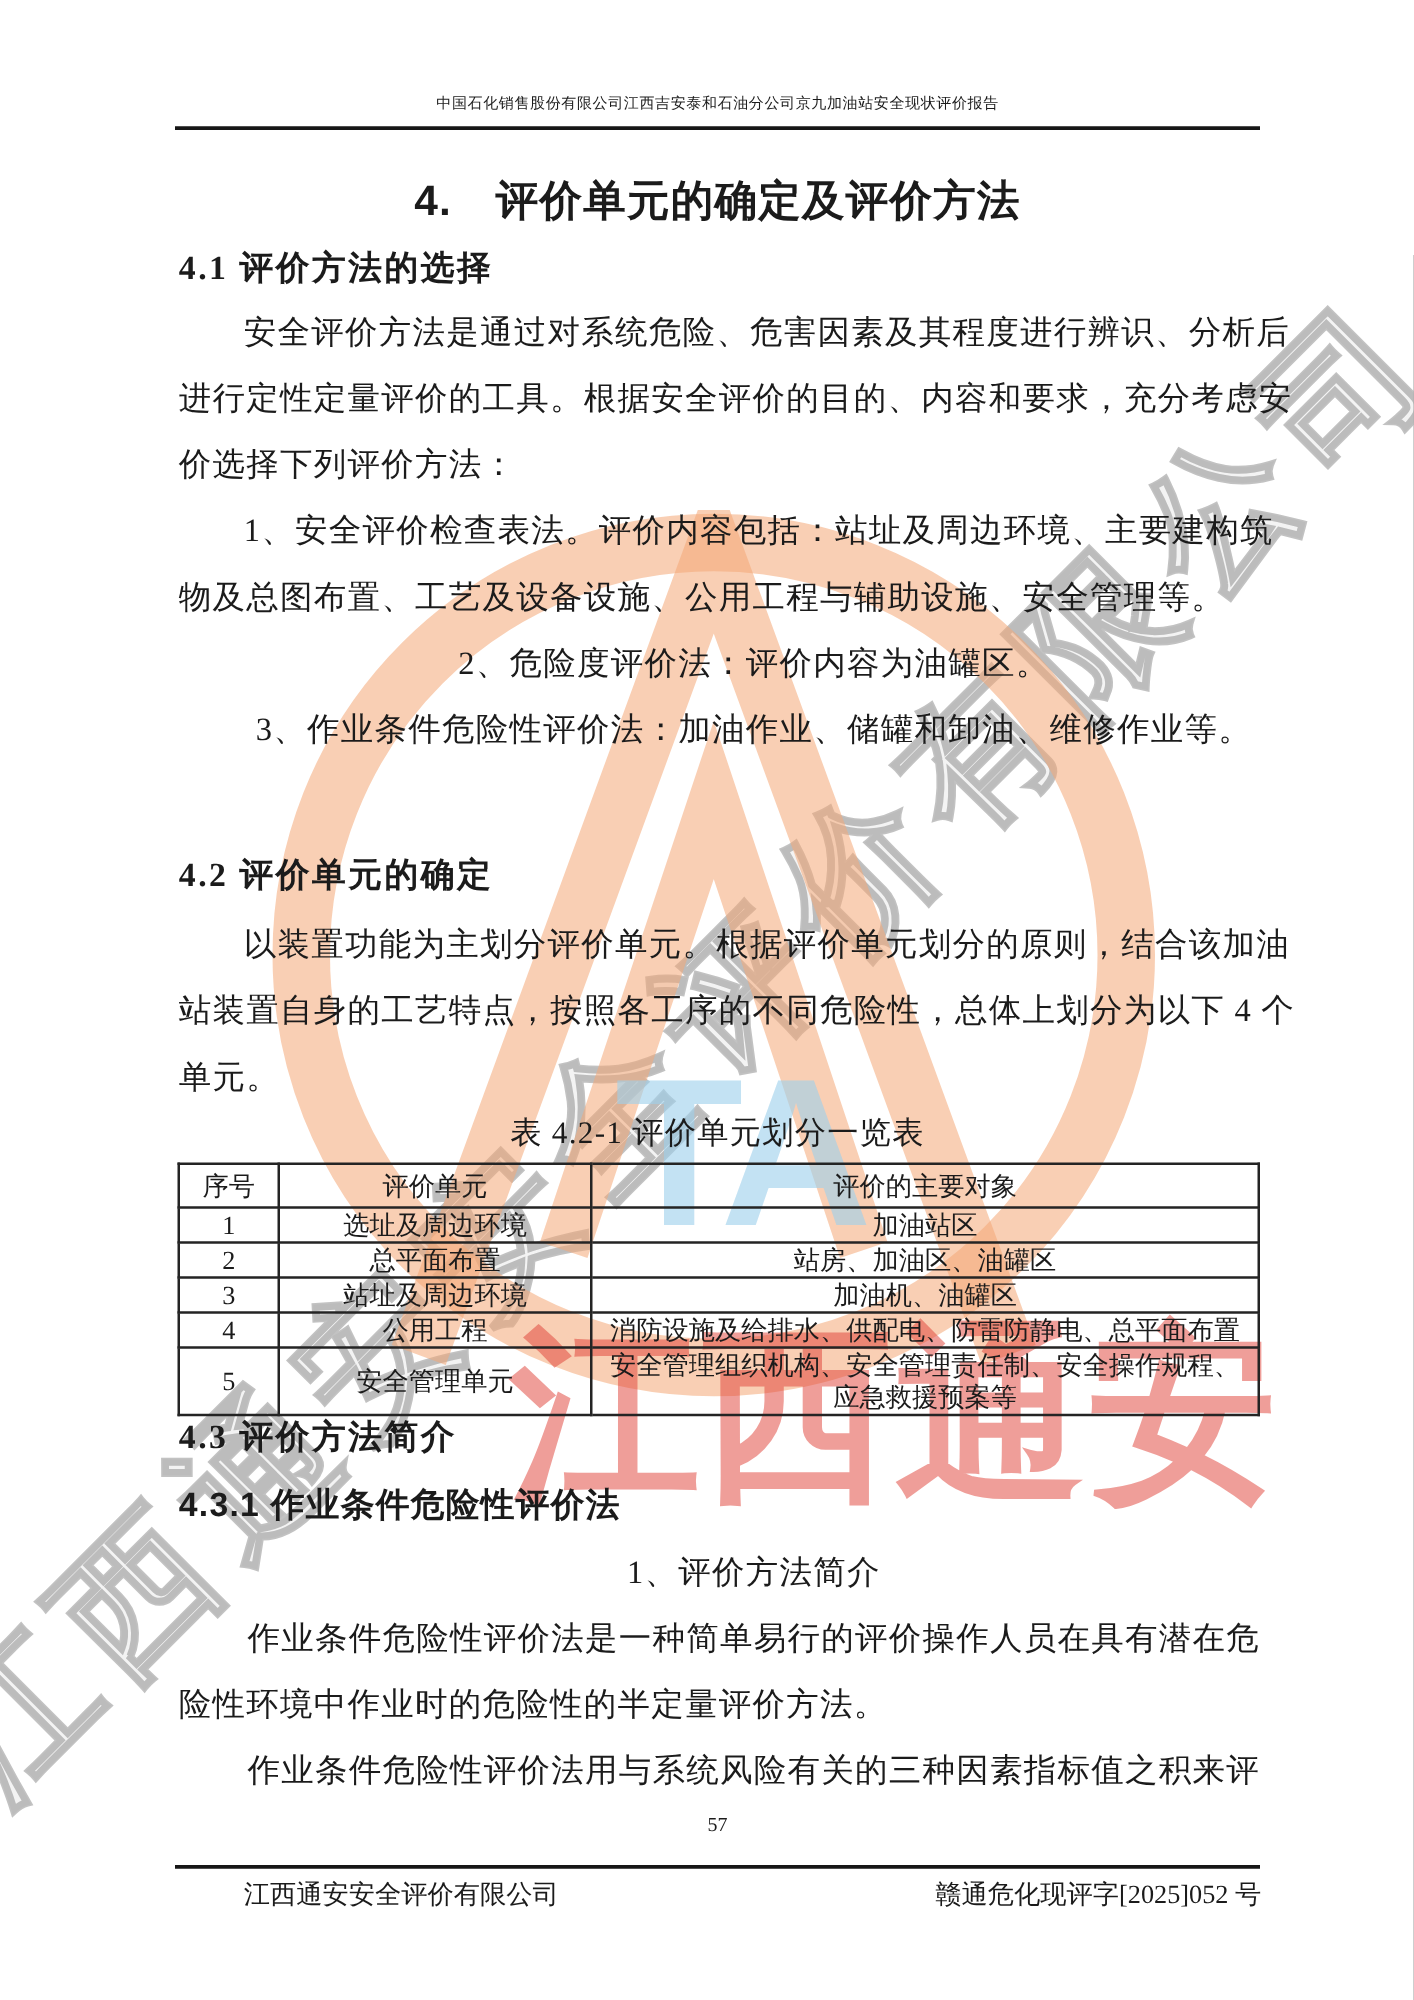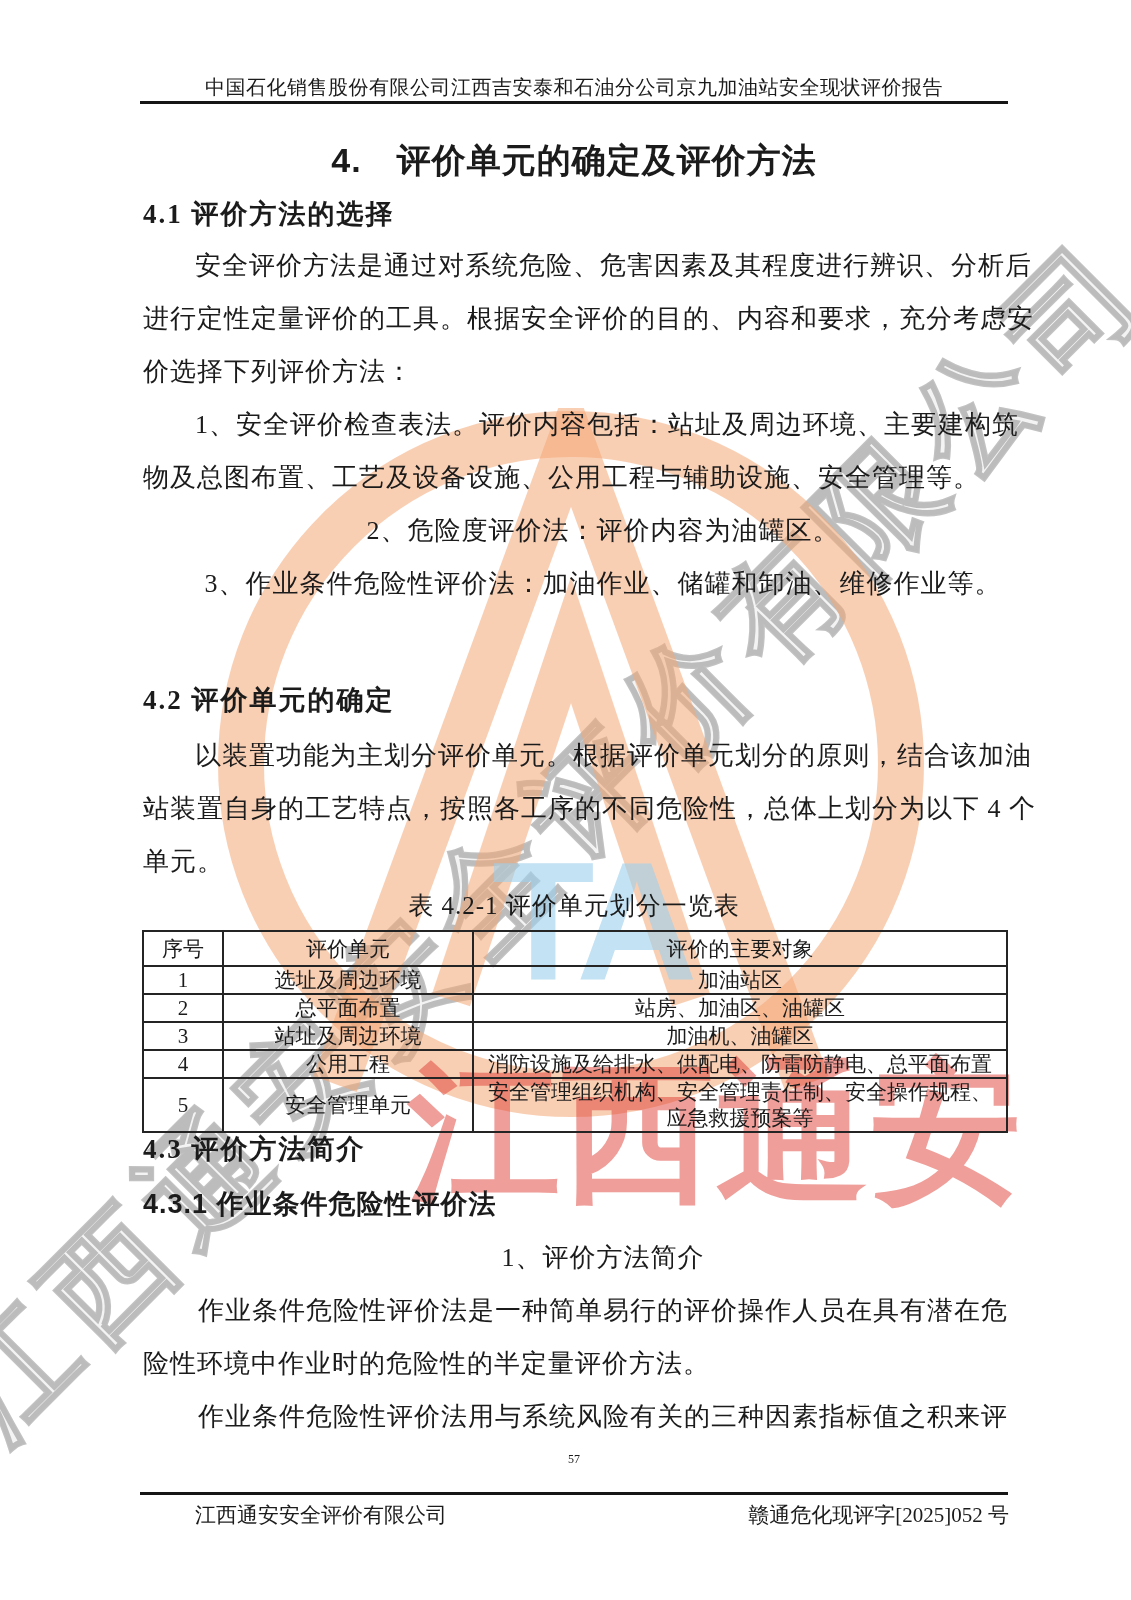--- a/index.html
+++ b/index.html
@@ -34,21 +34,21 @@
     left:408px;top:1056px;
     font-family:"Liberation Sans","DejaVu Sans",sans-serif;
     font-weight:bold;font-size:152px;line-height:1;
     letter-spacing:2px;color:rgba(224,62,52,0.50);
   }
   
   .content{position:absolute;inset:0;z-index:2;}
   .abs{position:absolute;}
   .doc-header{
     top:74px;left:140px;width:868px;text-align:center;
-    font-size:20px;letter-spacing:0.5px;
+    font-size:12px;letter-spacing:0.5px;
   }
   .rule{left:140px;width:868px;height:3px;background:#161616;}
   .rule-top{top:101px;}
   .rule-bottom{top:1492px;}
   .chapter-title{
     top:138px;left:90px;width:968px;text-align:center;
     font-family:"Liberation Sans","DejaVu Sans",sans-serif;
     font-weight:bold;font-size:34px;letter-spacing:1px;
   }
   .h2{
@@ -83,21 +83,21 @@
     text-align:center;vertical-align:middle;
     padding:0 4px;line-height:26px;
     font-weight:normal;
     overflow:hidden;
   }
   table.units thead th{height:33px;}
   table.units td{height:26px;}
   col.c1{width:80px;}
   col.c2{width:250px;}
   .page-number{
-    top:1452px;left:140px;width:868px;text-align:center;font-size:12px;
+    top:1452px;left:140px;width:868px;text-align:center;font-size:16px;
   }
   .doc-footer{
     top:1501px;left:143px;width:866px;
     display:flex;justify-content:space-between;
     font-size:21px;
   }
   .doc-footer .fl{padding-left:52px;}
 </style>
 </head>
 <body>

